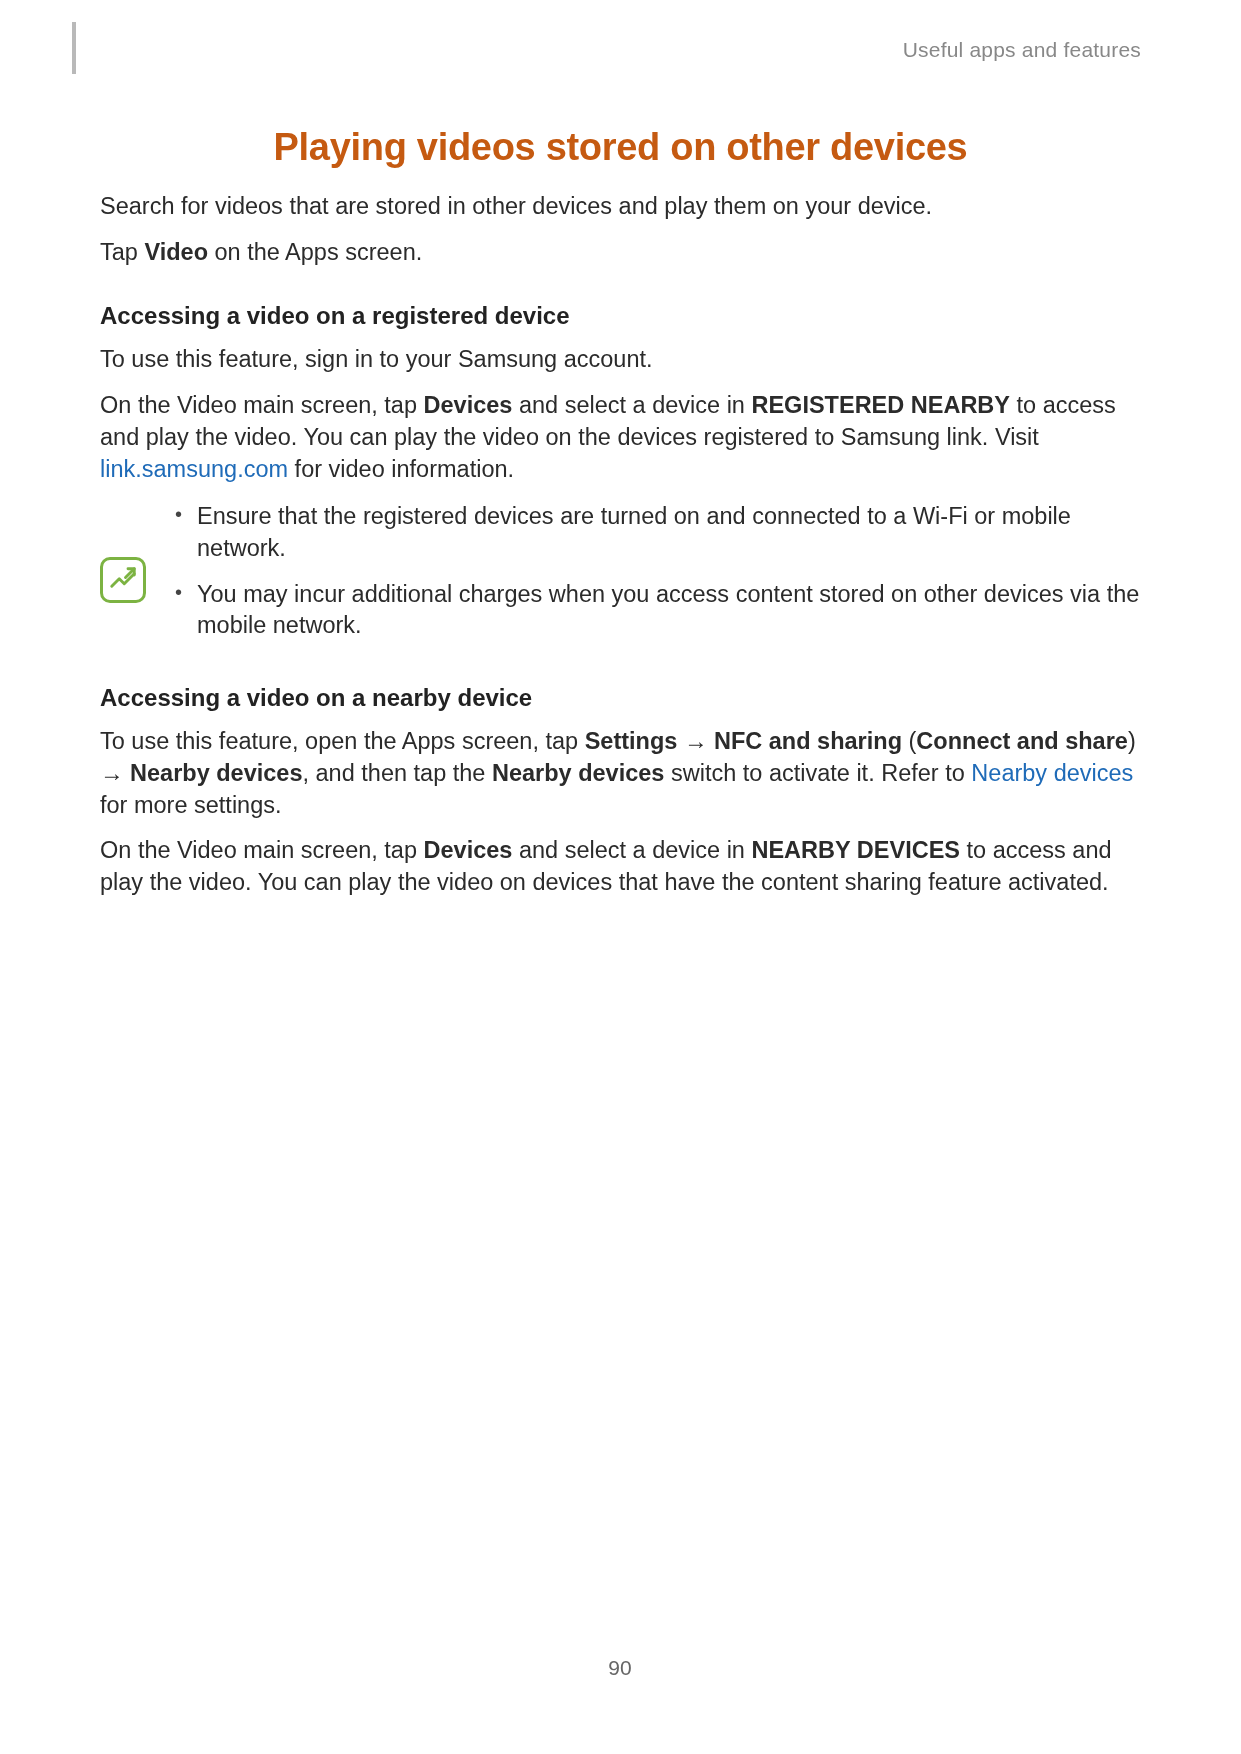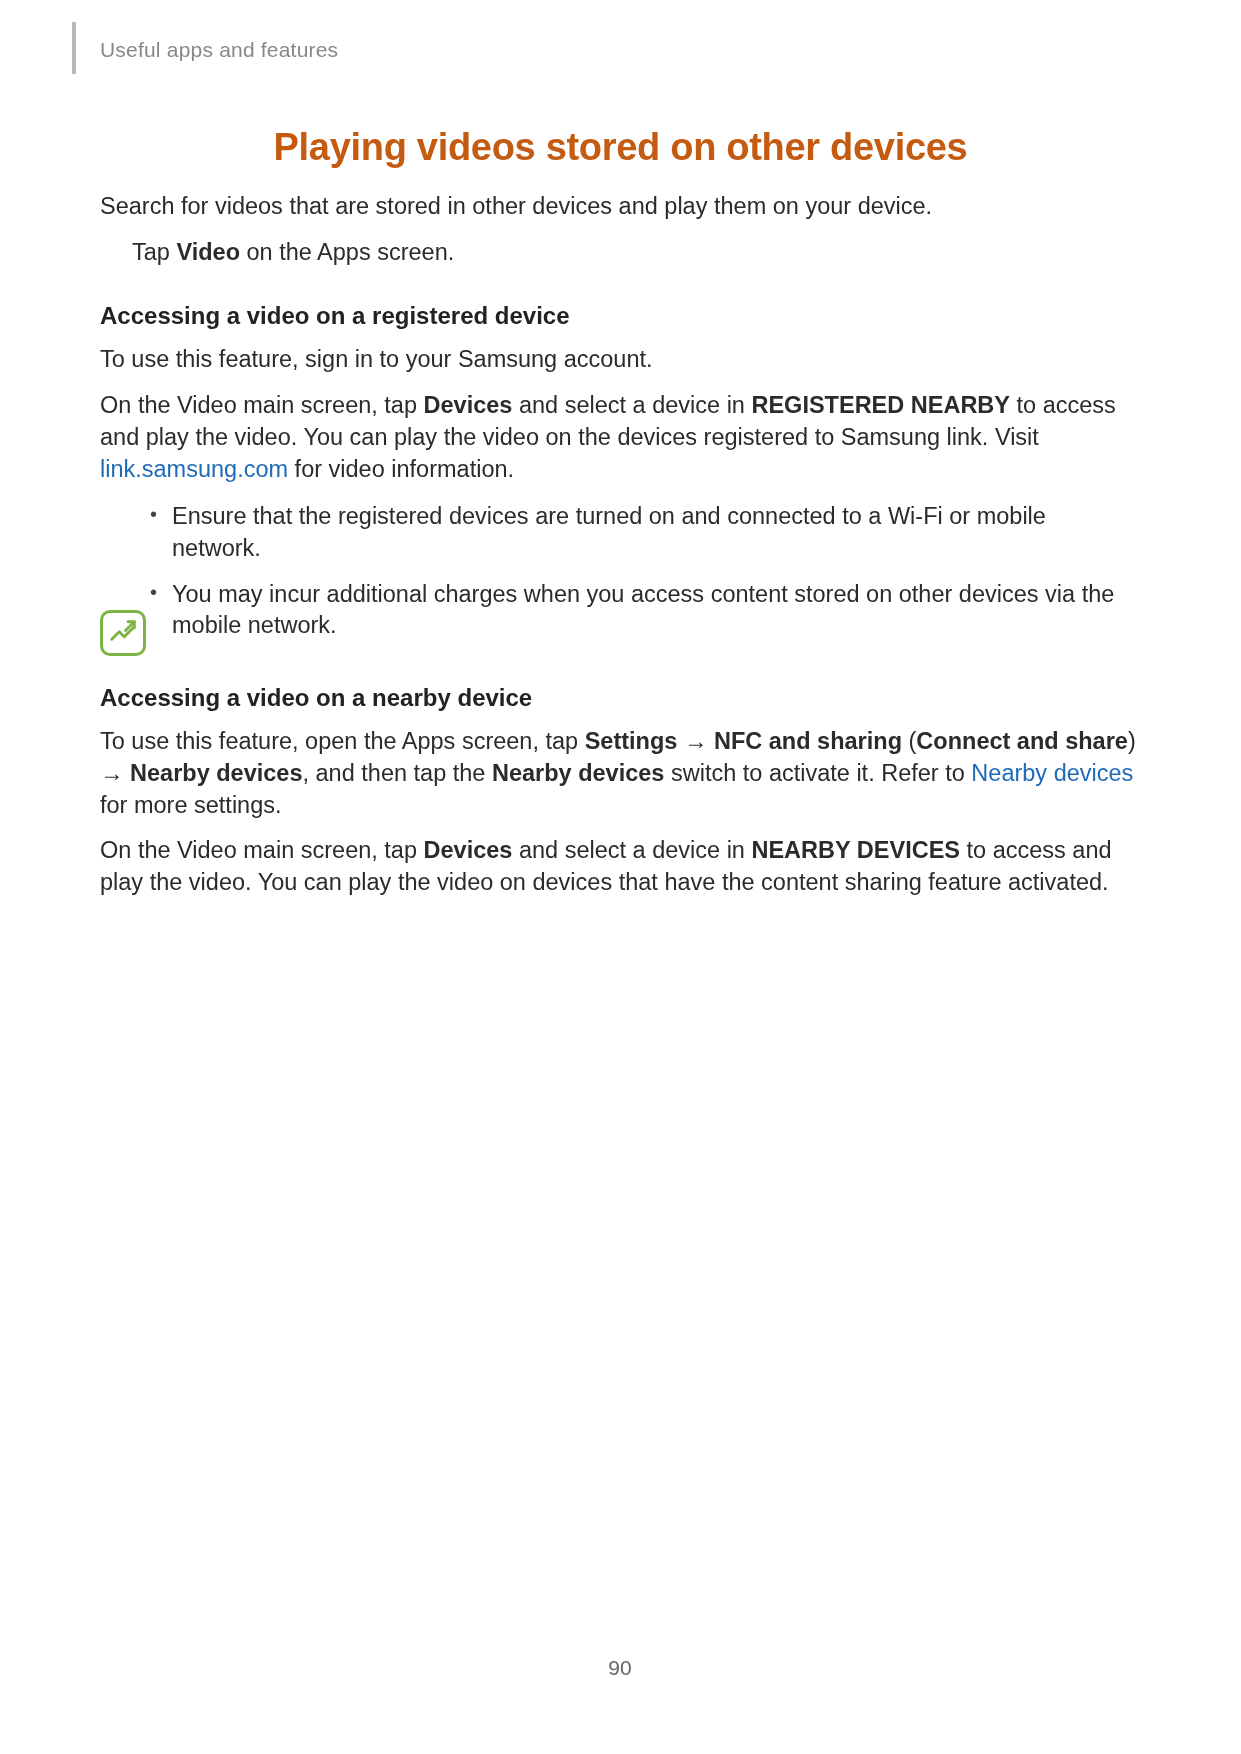--- a/index.html
+++ b/index.html
@@ -25,50 +25,51 @@
       width: 4px;
       height: 52px;
       background: #b9b9b9;
     }
     .breadcrumb {
       font-size: 21px;
       color: #888;
       font-weight: 400;
       letter-spacing: 0.2px;
       margin-bottom: 64px;
+      text-align: right;
     }
     h1.title {
       color: #c55a11;
       font-size: 38px;
       font-weight: 700;
       margin-bottom: 22px;
       letter-spacing: -0.3px;
       text-align: center;
     }
     p.body {
       font-size: 23.5px;
       line-height: 1.35;
       color: #2b2b2b;
       margin-bottom: 14px;
       font-weight: 400;
     }
-    p.body.last { margin-bottom: 34px; margin-left: 32px; }
+    p.body.last { margin-bottom: 34px; }
     h2.sub {
       font-size: 24px;
       font-weight: 700;
       color: #222;
       margin-top: 28px;
       margin-bottom: 14px;
     }
     .bold { font-weight: 700; }
     .link { color: #1f6bb8; }
     .note-block {
       display: flex;
-      align-items: flex-end;
-      gap: 4px;
+      align-items: center;
+      gap: 29px;
       margin: 16px 0 28px 0;
     }
     .note-icon {
       flex: 0 0 46px;
       width: 46px;
       height: 46px;
       border: 3px solid #7cb342;
       border-radius: 10px;
       display: flex;
       align-items: center;

